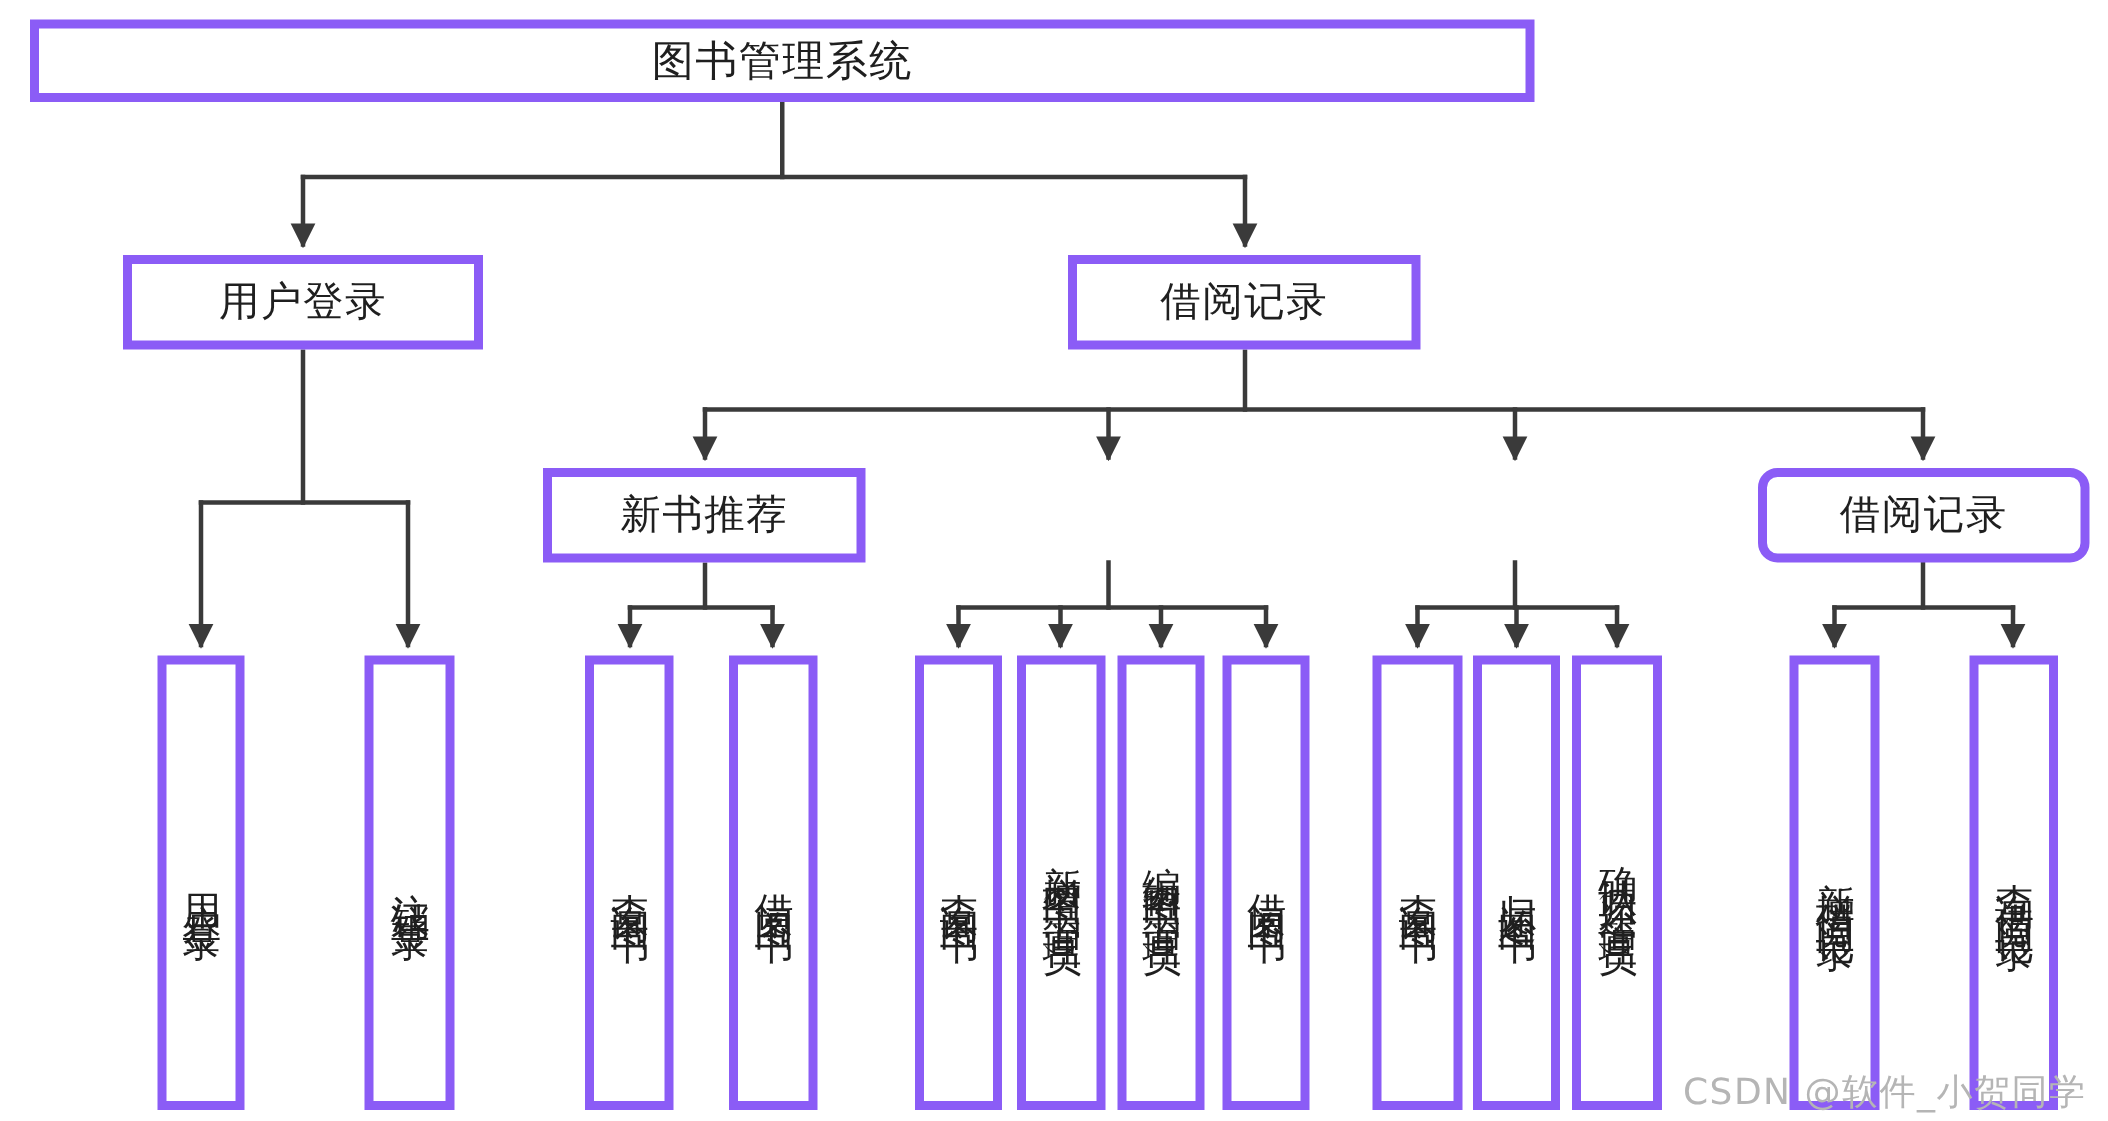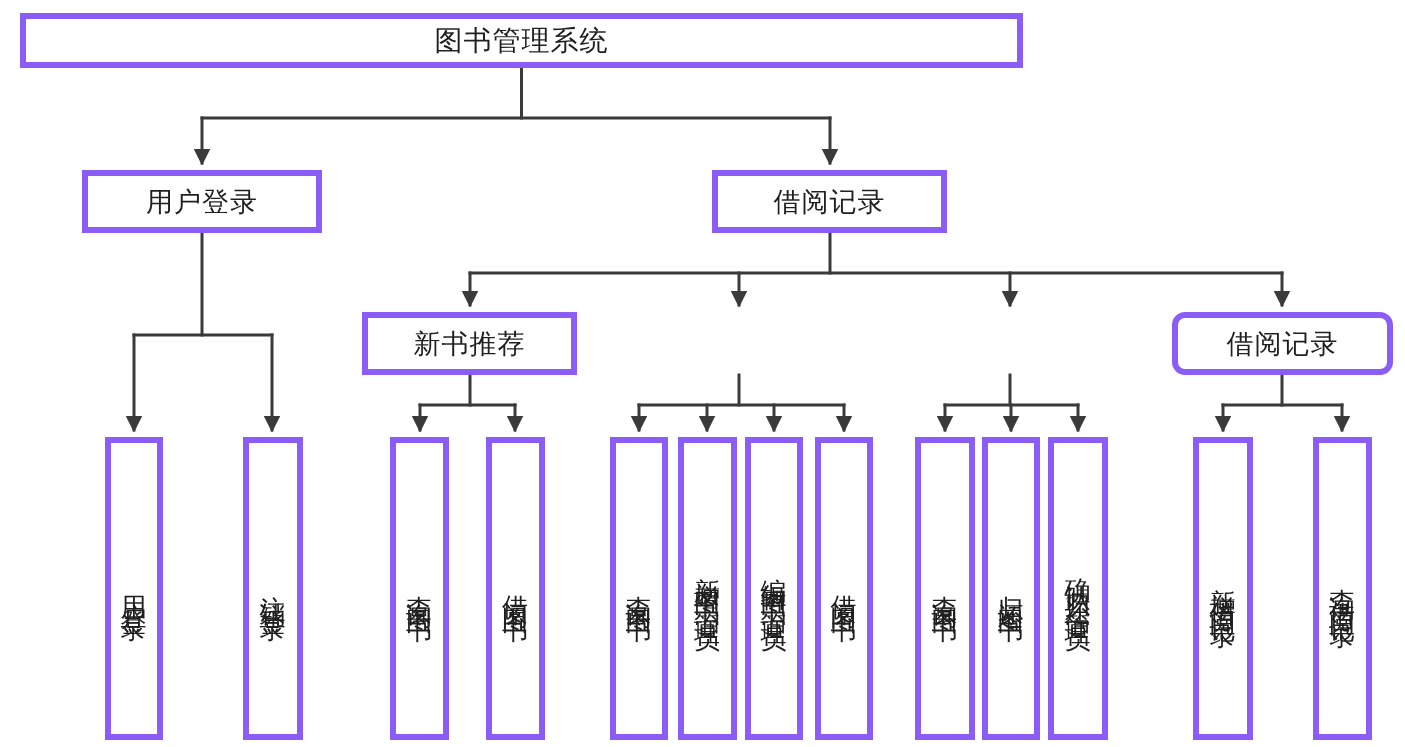--- a/index.html
+++ b/index.html
@@ -171,13 +171,14 @@
   <div id="leaf-edit-book" class="node leaf">编辑图书（管理员）</div>
   <div id="leaf-borrow-2" class="node leaf">借阅图书</div>
 
   <div id="leaf-query-3" class="node leaf">查询图书</div>
   <div id="leaf-return" class="node leaf">归还图书</div>
   <div id="leaf-confirm" class="node leaf">确认归还（管理员）</div>
 
   <div id="leaf-add-record" class="node leaf">新增借阅记录</div>
   <div id="leaf-query-record" class="node leaf">查询借阅记录</div>
 
+  <div id="watermark">CSDN @软件_小贺同学</div>
 </div>
 
 </body></html>

